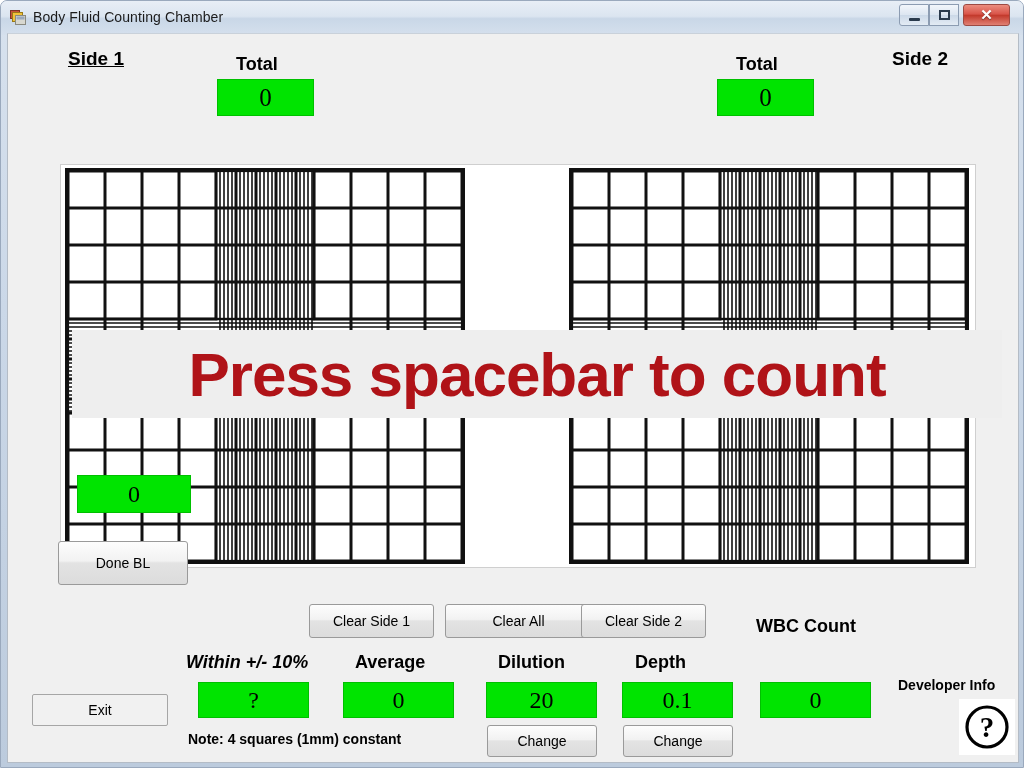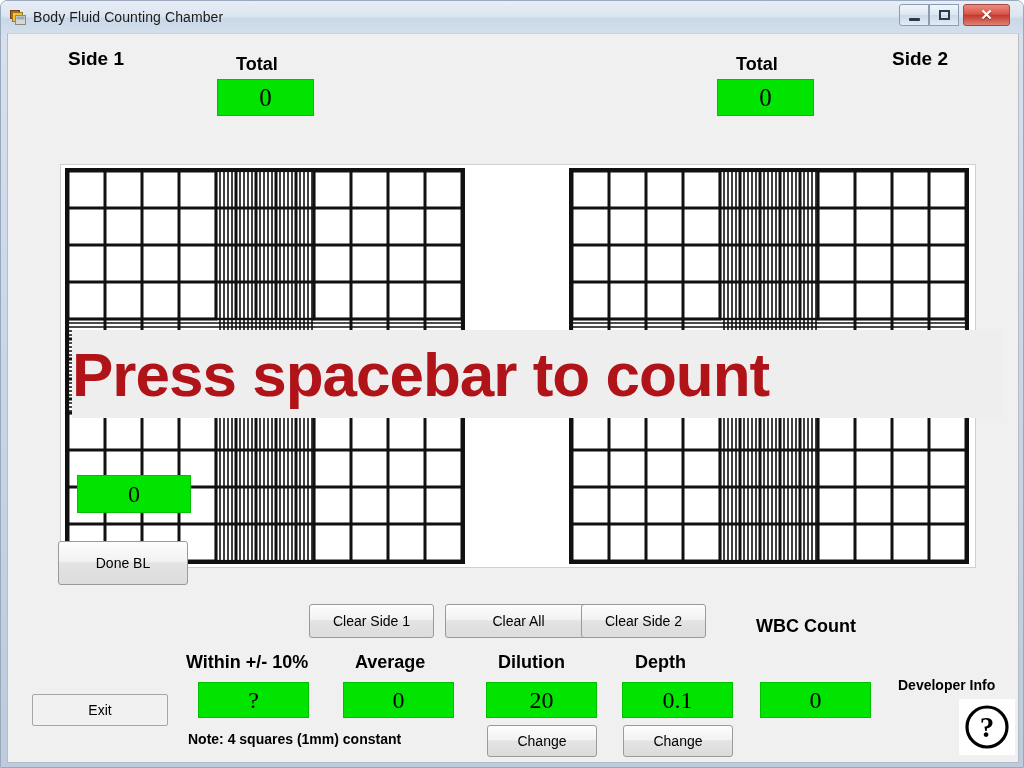--- a/index.html
+++ b/index.html
@@ -144,20 +144,21 @@
   #chamber-right { left: 508px; }
 
   
   #banner {
     position: absolute;
     left: 64px; top: 296px;
     width: 930px; height: 88px;
     background: #eeeeee;
     display: flex;
     align-items: center;
+    justify-content: center;
     z-index: 20;
   }
   #banner-text {
     color: #b01318;
     font-size: 62px;
     font-weight: bold;
     letter-spacing: -1px;
     white-space: nowrap;
     font-family: "Liberation Sans", sans-serif;
   }
@@ -188,21 +189,21 @@
     <div class="winbtn" id="btn-max">
       <div class="glyph-max"></div>
     </div>
     <div class="winbtn" id="btn-close">
       <div class="glyph-close">✕</div>
     </div>
   </div>
 
   <div id="client">
 
-    <div class="lbl" style="left:60px; top:14px; font-size:19px;">Side 1</div>
+    <div class="lbl" style="left:60px; top:14px; font-size:19px;text-decoration:underline;">Side 1</div>
     <div class="lbl" style="left:884px; top:14px; font-size:19px;">Side 2</div>
 
     <div class="lbl" style="left:228px; top:20px; font-size:18px;">Total</div>
     <div class="green-box" style="left:209px; top:45px; width:97px; height:37px; font-size:25px;">0</div>
 
     <div class="lbl" style="left:728px; top:20px; font-size:18px;">Total</div>
     <div class="green-box" style="left:709px; top:45px; width:97px; height:37px; font-size:25px;">0</div>
 
     <div id="grid-panel">
 
@@ -567,21 +568,21 @@
     <div id="banner">
       <span id="banner-text">Press spacebar to count</span>
     </div>
 
     <div class="btn" style="left:50px; top:507px; width:130px; height:44px;">Done BL</div>
 
     <div class="btn" style="left:301px; top:570px; width:125px; height:34px;">Clear Side 1</div>
     <div class="btn" style="left:437px; top:570px; width:147px; height:34px;">Clear All</div>
     <div class="btn" style="left:573px; top:570px; width:125px; height:34px;">Clear Side 2</div>
 
-    <div class="lbl" style="left:178px; top:618px; font-size:18px;">Within +/- 10%</div>
+    <div class="lbl" style="left:178px; top:618px; font-size:18px;font-style:italic;">Within +/- 10%</div>
     <div class="green-box" style="left:190px; top:648px; width:111px; height:36px; font-size:24px;">?</div>
 
     <div class="lbl" style="left:347px; top:618px; font-size:18px;">Average</div>
     <div class="green-box" style="left:335px; top:648px; width:111px; height:36px; font-size:24px;">0</div>
 
     <div class="lbl" style="left:490px; top:618px; font-size:18px;">Dilution</div>
     <div class="green-box" style="left:478px; top:648px; width:111px; height:36px; font-size:24px;">20</div>
     <div class="btn" style="left:479px; top:691px; width:110px; height:32px;">Change</div>
 
     <div class="lbl" style="left:627px; top:618px; font-size:18px;">Depth</div>

